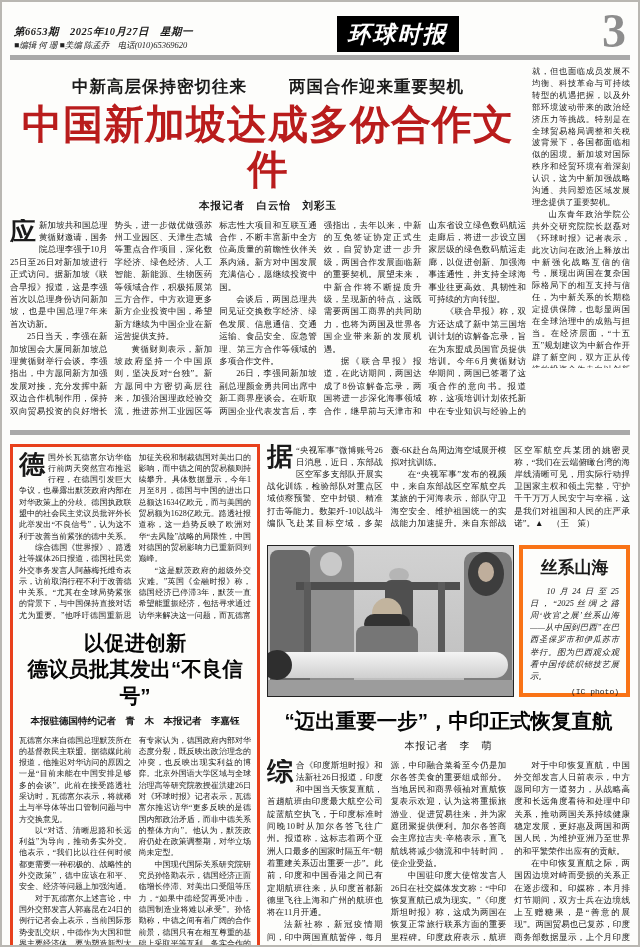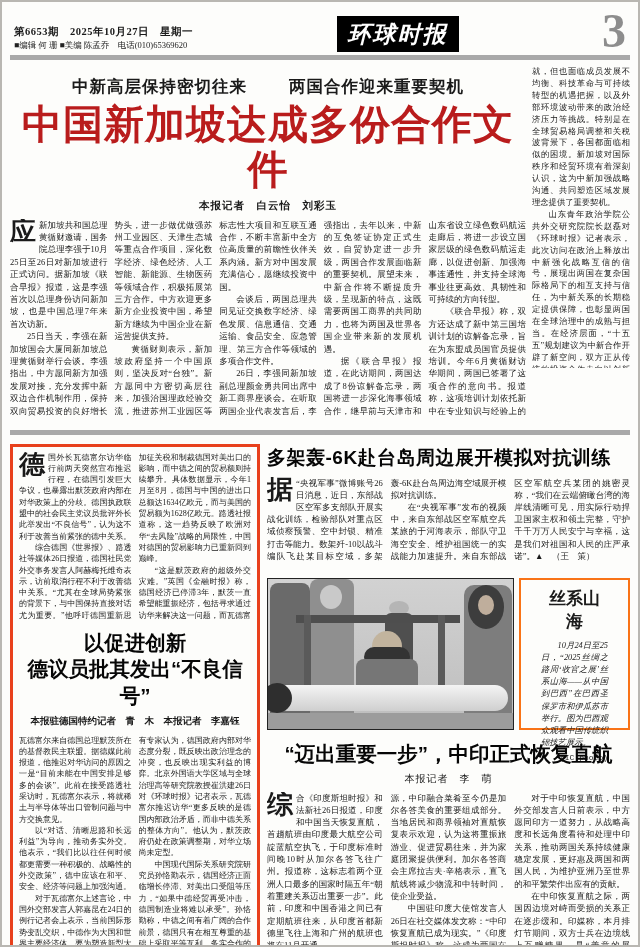--- a/index.html
+++ b/index.html
@@ -4,21 +4,21 @@
 <style>
   * { margin:0; padding:0; box-sizing:border-box; }
   html,body { background:#e9e7e2; }
   .page {
     position:relative; width:640px; height:947px; margin:0 auto;
     background:#fdfdfb; border:2px solid #b9b7b2; overflow:hidden;
     font-family:"Liberation Serif","DejaVu Serif",serif; color:#1a1a1a;
   }
   
   .masthead { display:flex; justify-content:space-between; align-items:flex-end; margin:10px 12px 0 12px; height:40px; }
-  .issue-info { font-size:10px; line-height:1.5; }
+  .issue-info { font-size:10px; line-height:1.5;font-style:italic; }
   .issue-line { font-weight:bold; font-size:10.5px; letter-spacing:.5px; }
   .staff-line { font-size:8.5px; color:#222; }
   .logo-box { background:#000; color:#fff; width:122px; height:36px; display:flex; align-items:center; justify-content:center; }
   .logo-text { font-size:23px; font-weight:900; font-style:italic; letter-spacing:2px; font-family:"Liberation Serif",serif; }
   .section-title { display:flex; align-items:flex-end; gap:2px; }
   .section-name { font-size:24px; font-weight:900; letter-spacing:2px; padding-bottom:4px; }
   .page-num { font-size:48px; line-height:.85; font-weight:900; color:#8d8d8d; font-family:"Liberation Serif",serif; }
   .gray-bar { height:5px; background:#a9a9a9; margin:3px 8px 0 8px; }
   
   .top-wrap { display:flex; gap:6px; margin:6px 8px 0 8px; }
@@ -43,21 +43,21 @@
   .de-col { flex:1; overflow:hidden; }
   .de-headline { text-align:center; font-family:"Liberation Sans","DejaVu Sans",sans-serif; font-weight:900; font-size:20.5px; line-height:1.3; margin:8px 0 5px 0; color:#060606; }
   .de-byline { text-align:center; font-size:9.5px; font-weight:bold; margin:2px 0 7px 0; }
   .right-stack { flex:1; display:flex; flex-direction:column; }
   .mil-headline { font-family:"Liberation Sans","DejaVu Sans",sans-serif; font-weight:900; font-size:19px; letter-spacing:.5px; white-space:nowrap; margin:1px 0 6px 0; color:#060606; }
   .mil-cols { column-count:3; column-gap:8px; height:93px; overflow:hidden; font-size:8.5px; line-height:12.2px; text-align:justify; }
   .mil-cols p { text-indent:2em; } .mil-cols p:first-of-type { text-indent:0; }
   .photo-row { display:flex; gap:5px; margin:8px 0 6px 0; height:152px; }
   .photo { width:247px; position:relative; border:1px solid #222; background:linear-gradient(180deg,#d2d2d2,#bdbdbd); overflow:hidden; }
   .shape { position:absolute; }
-  .caption-box { flex:1; border:2px solid #f97316; padding:6px 20px; display:flex; flex-direction:column; }
+  .caption-box { flex:1; border:4px solid #f97316; padding:6px 7px; display:flex; flex-direction:column; }
   .cap-title { text-align:center; font-family:"Liberation Sans","DejaVu Sans",sans-serif; font-weight:900; font-size:17px; margin:1px 0 7px 0; }
   .cap-text { font-size:8.3px; line-height:12.2px; font-style:italic; text-align:justify; text-indent:2em; }
   .cap-credit { font-family:"Liberation Mono","DejaVu Sans Mono",monospace; font-size:8px; text-align:right; margin-top:4px; }
   .flight-headline { text-align:center; font-family:"Liberation Sans","DejaVu Sans",sans-serif; font-weight:900; font-size:20.5px; margin:4px 0 2px 0; color:#060606; }
   .flight-byline { text-align:center; font-size:10px; font-weight:normal; letter-spacing:1px; margin:2px 0 6px 0; }
   .flight-cols { column-count:3; column-gap:8px; height:216px; overflow:hidden; font-size:8.5px; line-height:12.3px; text-align:justify; }
   .flight-cols p { text-indent:2em; } .flight-cols p:first-of-type { text-indent:0; }
 </style>
 </head>
 <body>
@@ -122,21 +122,20 @@
           </div>
         <div class="de-col flow">
             <p>有专家认为，德国政府内部对华态度分裂，既反映出政治理念的冲突，也反映出现实利益的博弈。北京外国语大学区域与全球治理高等研究院教授崔洪建26日对《环球时报》记者表示，瓦德富尔推迟访华“更多反映的是德国内部政治矛盾，而非中德关系的整体方向”。他认为，默茨政府仍处在政策调整期，对华立场尚未定型。</p>
             <p>中国现代国际关系研究院研究员孙恪勤表示，德国经济正面临增长停滞、对美出口受阻等压力，“如果中德经贸再受冲击，德国制造业将难以承受”。孙恪勤称，中德之间有着广阔的合作前景，德国只有在相互尊重的基础上采取平等互利、务实合作的对华政策，才能有望实现共赢。▲</p>
           </div>
       </div>
     </div>
 
     <div class="right-stack">
 
-      <div class="mil-headline">多架轰-6K赴台岛周边展开模拟对抗训练</div>
       <div class="mil-cols">
         <span class="dropcap">据</span><span><p>“央视军事”微博账号26日消息，近日，东部战区空军多支部队开展实战化训练，检验部队对重点区域侦察预警、空中封锁、精准打击等能力。数架歼-10以战斗编队飞赴某目标空域，多架轰-6K赴台岛周边海空域展开模拟对抗训练。</p><p>在“央视军事”发布的视频中，来自东部战区空军航空兵某旅的于河海表示，部队守卫海空安全、维护祖国统一的实战能力加速提升。来自东部战区空军航空兵某团的姚密灵称，“我们在云端俯瞰台湾的海岸线清晰可见，用实际行动捍卫国家主权和领土完整，守护千千万万人民安宁与幸福，这是我们对祖国和人民的庄严承诺”。▲　（王　策）</p></span>
       </div>
 
       <div class="photo-row">
         <div class="photo">
           <div class="shape" style="left:2px;top:4px;width:40px;height:144px;background:#6a6a6a;border-radius:8px;"></div>
           <div class="shape" style="left:42px;top:0;width:44px;height:148px;background:#8f8f8f;border-radius:8px;"></div>
           <div class="shape" style="left:52px;top:6px;width:22px;height:24px;background:#c9c9c9;border-radius:50%;"></div>
           <div class="shape" style="left:121px;top:22px;width:20px;height:14px;background:#b5b5b5;border-radius:50%;"></div>

